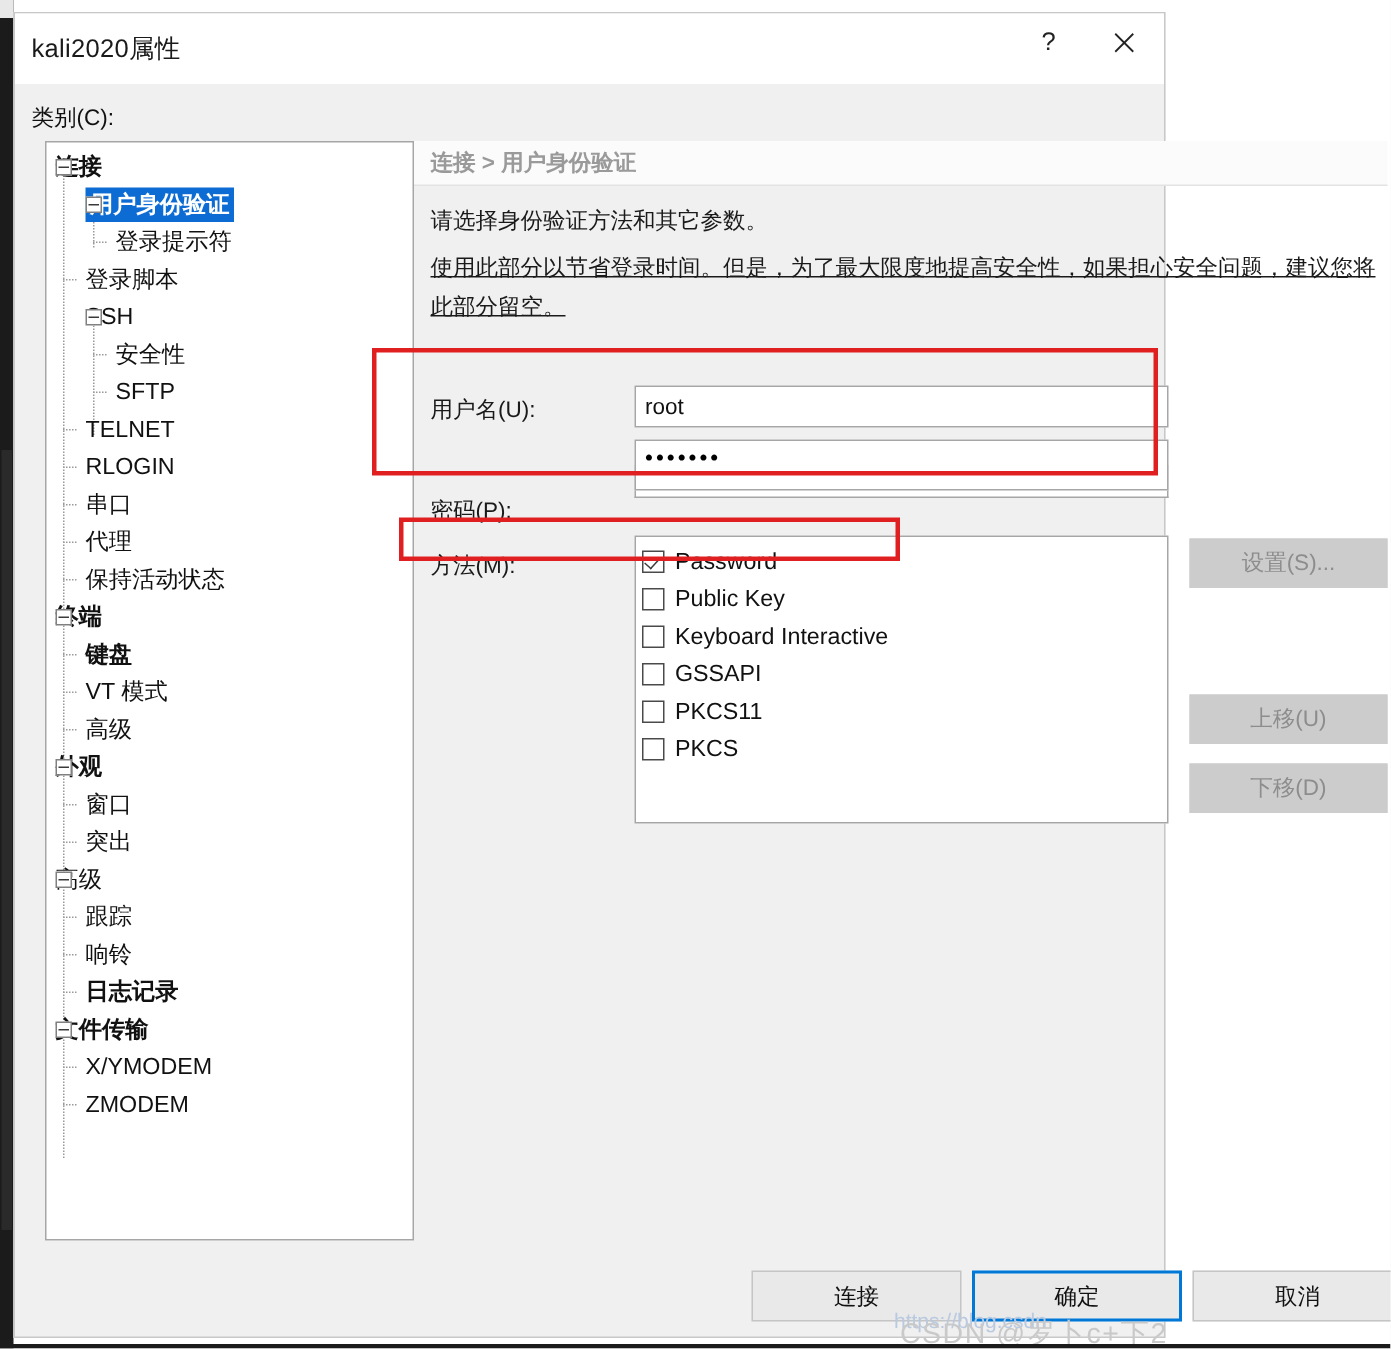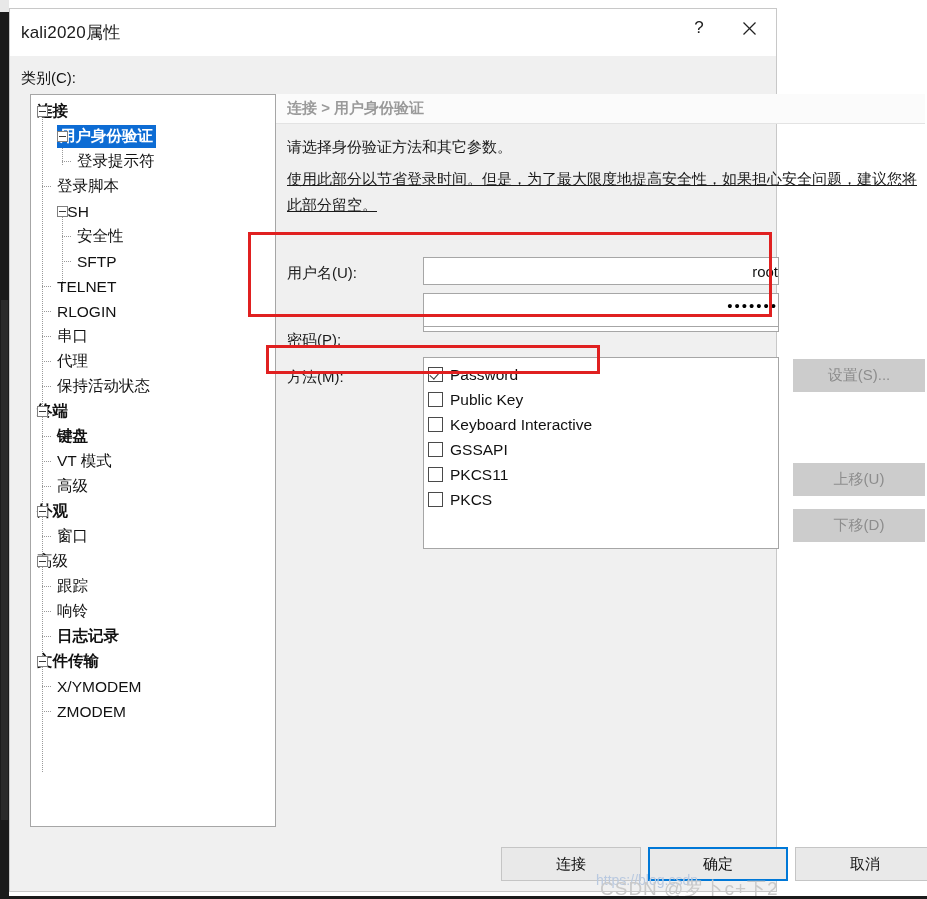--- a/index.html
+++ b/index.html
@@ -181,21 +181,21 @@
 
   .textbox {
     position: absolute;
     left: 147px;
     width: 356px; height: 28px;
     background: #ffffff;
     border: 1px solid #a6a6a6;
     box-sizing: border-box;
     display: flex; align-items: center;
     padding-left: 6px;
-    font-size: 15px; color: #111; justify-content: flex-end;
+    font-size: 15px; color: #111;
   }
   .tb-user { top: 163px; }
   .tb-pass { top: 199px; height: 34px; align-items: flex-start; padding-top: 3px;}
   .tb-pass-ghost {
     position: absolute; left: 147px; top: 216px;
     width: 356px; height: 22px;
     background: #ffffff;
     border: 1px solid #a6a6a6;
     border-top: none;
     box-sizing: border-box;
@@ -417,20 +417,24 @@
           <div class="hline" style="left:11px;top:12px;width:9px;"></div>
           <span class="lbl">高级</span>
         </div>
         <div class="tree-row lvl0 bold">
           <div class="expander exp0"></div>
           <span class="lbl">外观</span>
         </div>
         <div class="tree-row lvl1">
           <div class="hline" style="left:11px;top:12px;width:9px;"></div>
           <span class="lbl">窗口</span>
+        </div>
+        <div class="tree-row lvl1">
+          <div class="hline" style="left:11px;top:12px;width:9px;"></div>
+          <span class="lbl">突出</span>
         </div>
         <div class="tree-row lvl0">
           <div class="expander exp0"></div>
           <span class="lbl">高级</span>
         </div>
         <div class="tree-row lvl1">
           <div class="hline" style="left:11px;top:12px;width:9px;"></div>
           <span class="lbl">跟踪</span>
         </div>
         <div class="tree-row lvl1">

